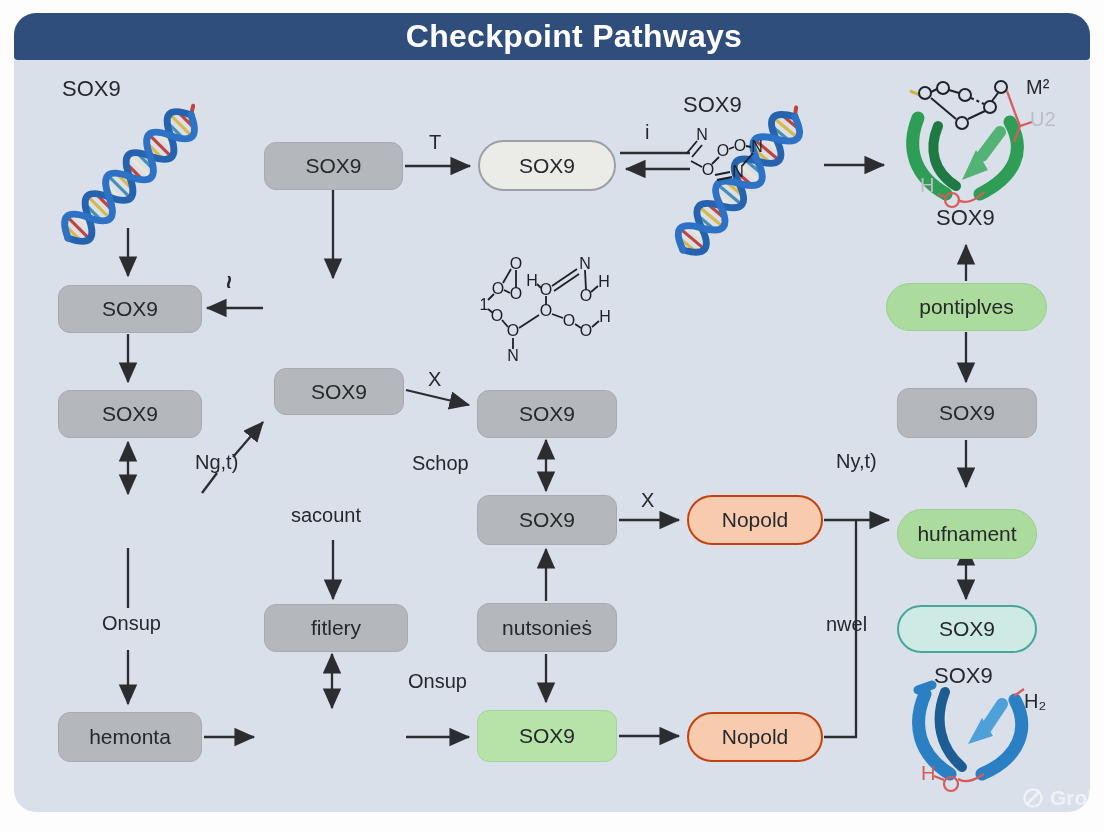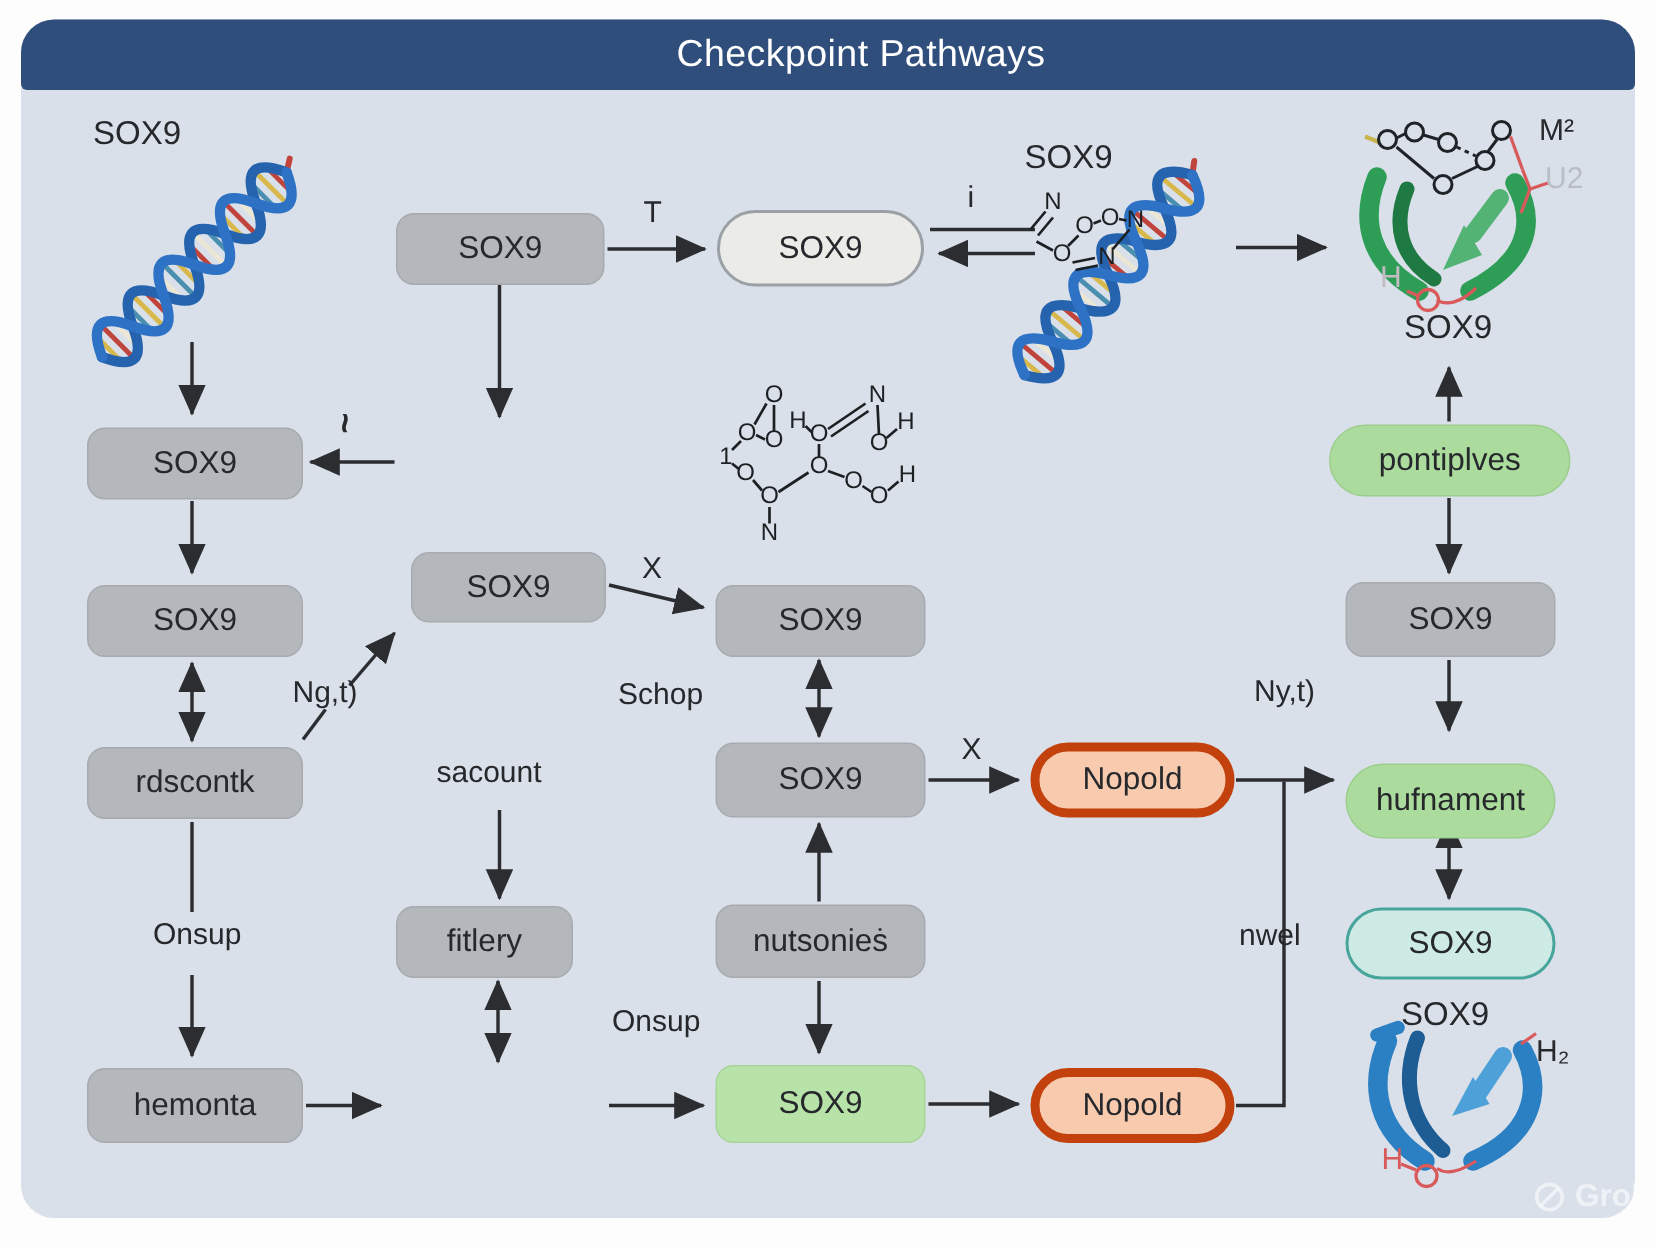--- a/index.html
+++ b/index.html
@@ -1,26 +1,26 @@
 <!DOCTYPE html>
 <html><head>
 <meta charset="utf-8">
 <style>
   html,body{margin:0;padding:0;background:#fdfdfd;width:1104px;height:832px;overflow:hidden;
     font-family:"Liberation Sans","DejaVu Sans",sans-serif;}
   #stage{position:absolute;left:0;top:0;width:1104px;height:832px;}
   .panel{position:absolute;left:14px;top:13px;width:1076px;height:799px;background:#d9e0ea;border-radius:22px;}
   .header{position:absolute;left:14px;top:13px;width:1076px;height:47px;background:#2f4e7c;
     border-radius:22px 22px 4px 4px;display:flex;align-items:center;justify-content:center;}
-  .header span{color:#ffffff;font-size:25px;font-weight:normal;letter-spacing:.3px;margin-left:44px;}
+  .header span{color:#ffffff;font-size:32px;font-weight:bold;letter-spacing:.3px;margin-left:44px;}
   .node{position:absolute;display:flex;align-items:center;justify-content:center;
     font-size:21px;color:#26282c;box-sizing:border-box;}
   .gray{background:#b4b7bb;border:1px solid #a7aaae;border-radius:12px;}
   .pill-light{background:#ebebe8;border:2px solid #9aa0a5;border-radius:999px;}
-  .pill-peach{background:#f8cbae;border:6px solid #c2410c;border-radius:999px;}
+  .pill-peach{background:#f8cbae;border:2px solid #c2410c;border-radius:999px;}
   .pill-green{background:#abdb9d;border:1px solid #9cce8e;border-radius:999px;}
   .green-box{background:#b7e2a8;border:1px solid #a7d498;border-radius:12px;}
   .pill-teal{background:#cdeae5;border:2px solid #48a59b;border-radius:999px;}
   .lbl{position:absolute;font-size:20px;color:#26282c;white-space:nowrap;}
   .big{font-size:22px;}
   .edges,.art{position:absolute;left:0;top:0;pointer-events:none;}
   .chem{position:absolute;}
   .atom{position:absolute;transform:translate(-50%,-50%);font-size:16px;font-weight:500;color:#1d2023;}
   .wm{position:absolute;left:1022px;top:786px;display:flex;align-items:center;gap:6px;
     color:rgba(255,255,255,.55);font-size:21px;font-weight:bold;}
@@ -234,25 +234,24 @@
   <span class="atom" style="left: 57px; top: 10px;">N</span>
       <span class="atom" style="left: 78px; top: 26px;">O</span>
       <span class="atom" style="left: 95px; top: 21px;">O</span>
       <span class="atom" style="left: 112px; top: 22px;">N</span>
       <span class="atom" style="left: 63px; top: 45px;">O</span>
       <span class="atom" style="left: 93px; top: 47px;">N</span>
     </div>
 
   <div class="node gray" style="left:58px;top:285px;width:144px;height:48px">SOX9</div>
   <div class="node gray" style="left:58px;top:390px;width:144px;height:48px">SOX9</div>
-  <div class="node gray" style="left:58px;top:498px;width:144px;height:48px">rdscontk</div>
   <div class="node gray" style="left:58px;top:712px;width:144px;height:50px">hemonta</div>
   <div class="node gray" style="left:264px;top:142px;width:139px;height:48px">SOX9</div>
   <div class="node gray" style="left:274px;top:368px;width:130px;height:47px">SOX9</div>
-  <div class="node gray" style="left:264px;top:604px;width:118px;height:48px">fitlery</div>
+  <div class="node gray" style="left:264px;top:604px;width:144px;height:48px">fitlery</div>
   <div class="node pill-light" style="left:478px;top:140px;width:138px;height:51px">SOX9</div>
   <div class="node gray" style="left:477px;top:390px;width:140px;height:48px">SOX9</div>
   <div class="node gray" style="left:477px;top:495px;width:140px;height:50px">SOX9</div>
   <div class="node gray" style="left:477px;top:603px;width:140px;height:49px">nutsonieṡ</div>
   <div class="node green-box" style="left:477px;top:710px;width:140px;height:52px">SOX9</div>
   <div class="node pill-peach" style="left:687px;top:495px;width:136px;height:50px">Nopold</div>
   <div class="node pill-peach" style="left:687px;top:712px;width:136px;height:50px">Nopold</div>
   <div class="node pill-green" style="left:886px;top:283px;width:161px;height:48px">pontiplves</div>
   <div class="node gray" style="left:897px;top:388px;width:140px;height:50px">SOX9</div>
   <div class="node pill-green" style="left:897px;top:509px;width:140px;height:50px">hufnament</div>

